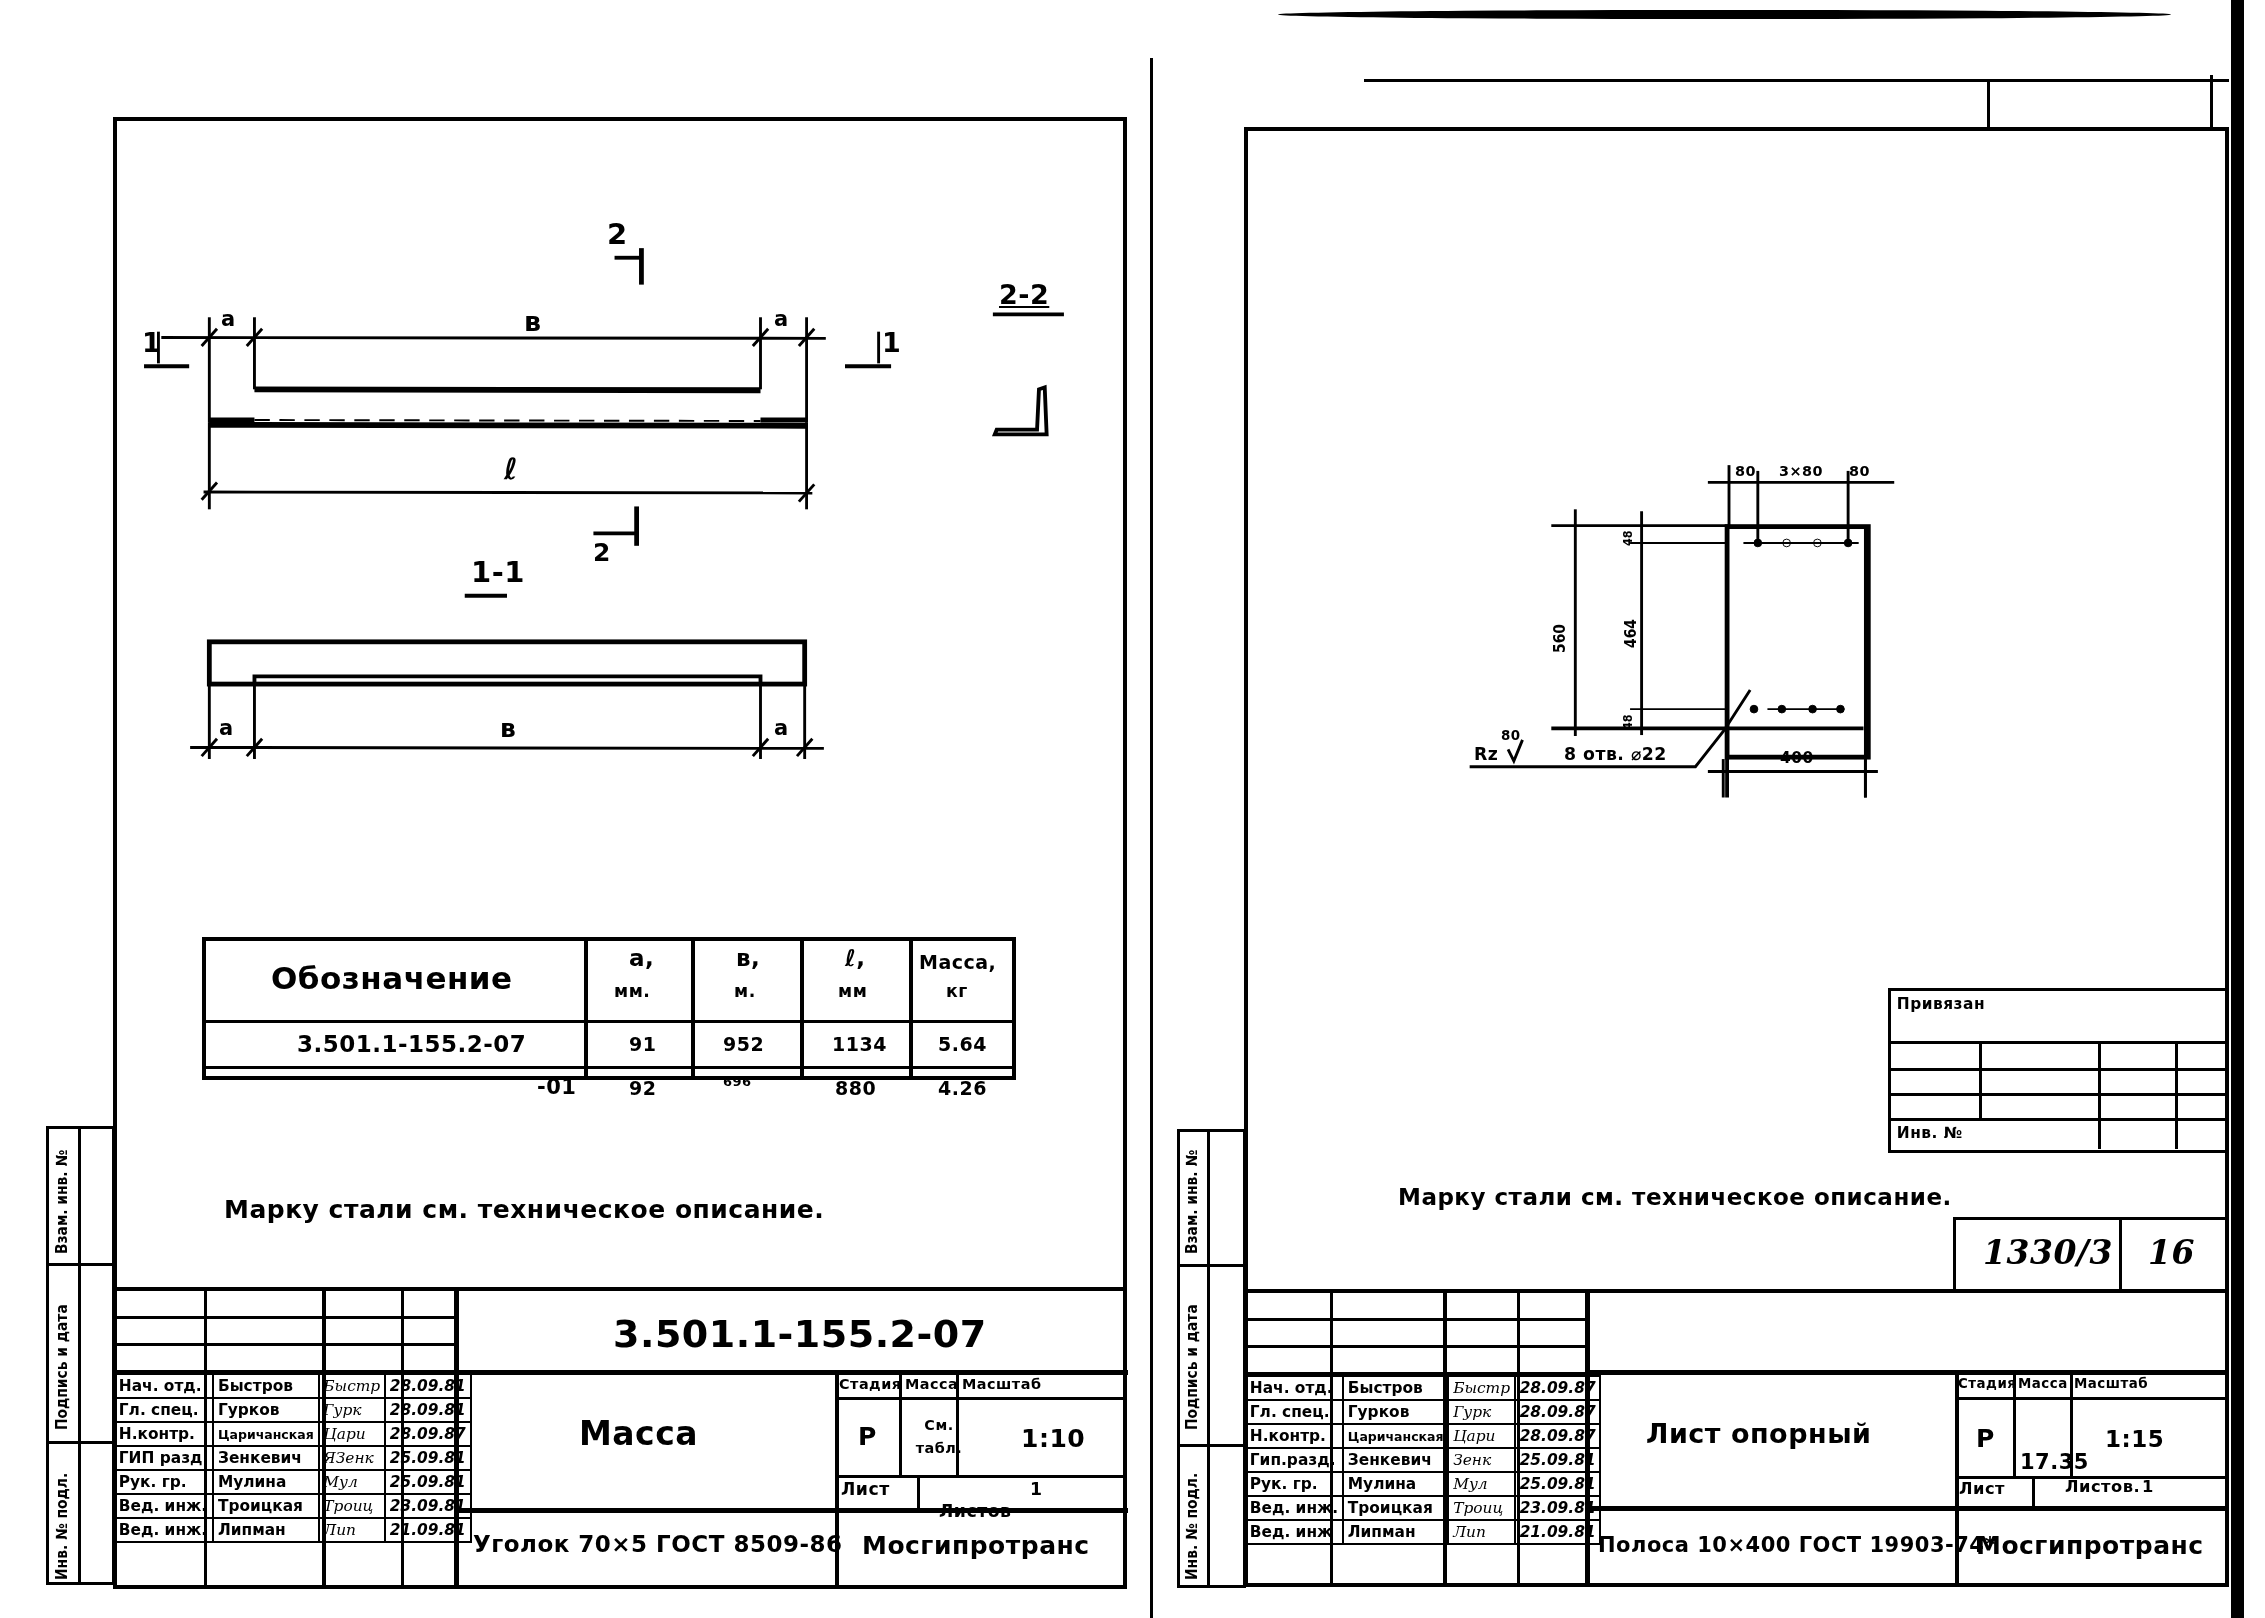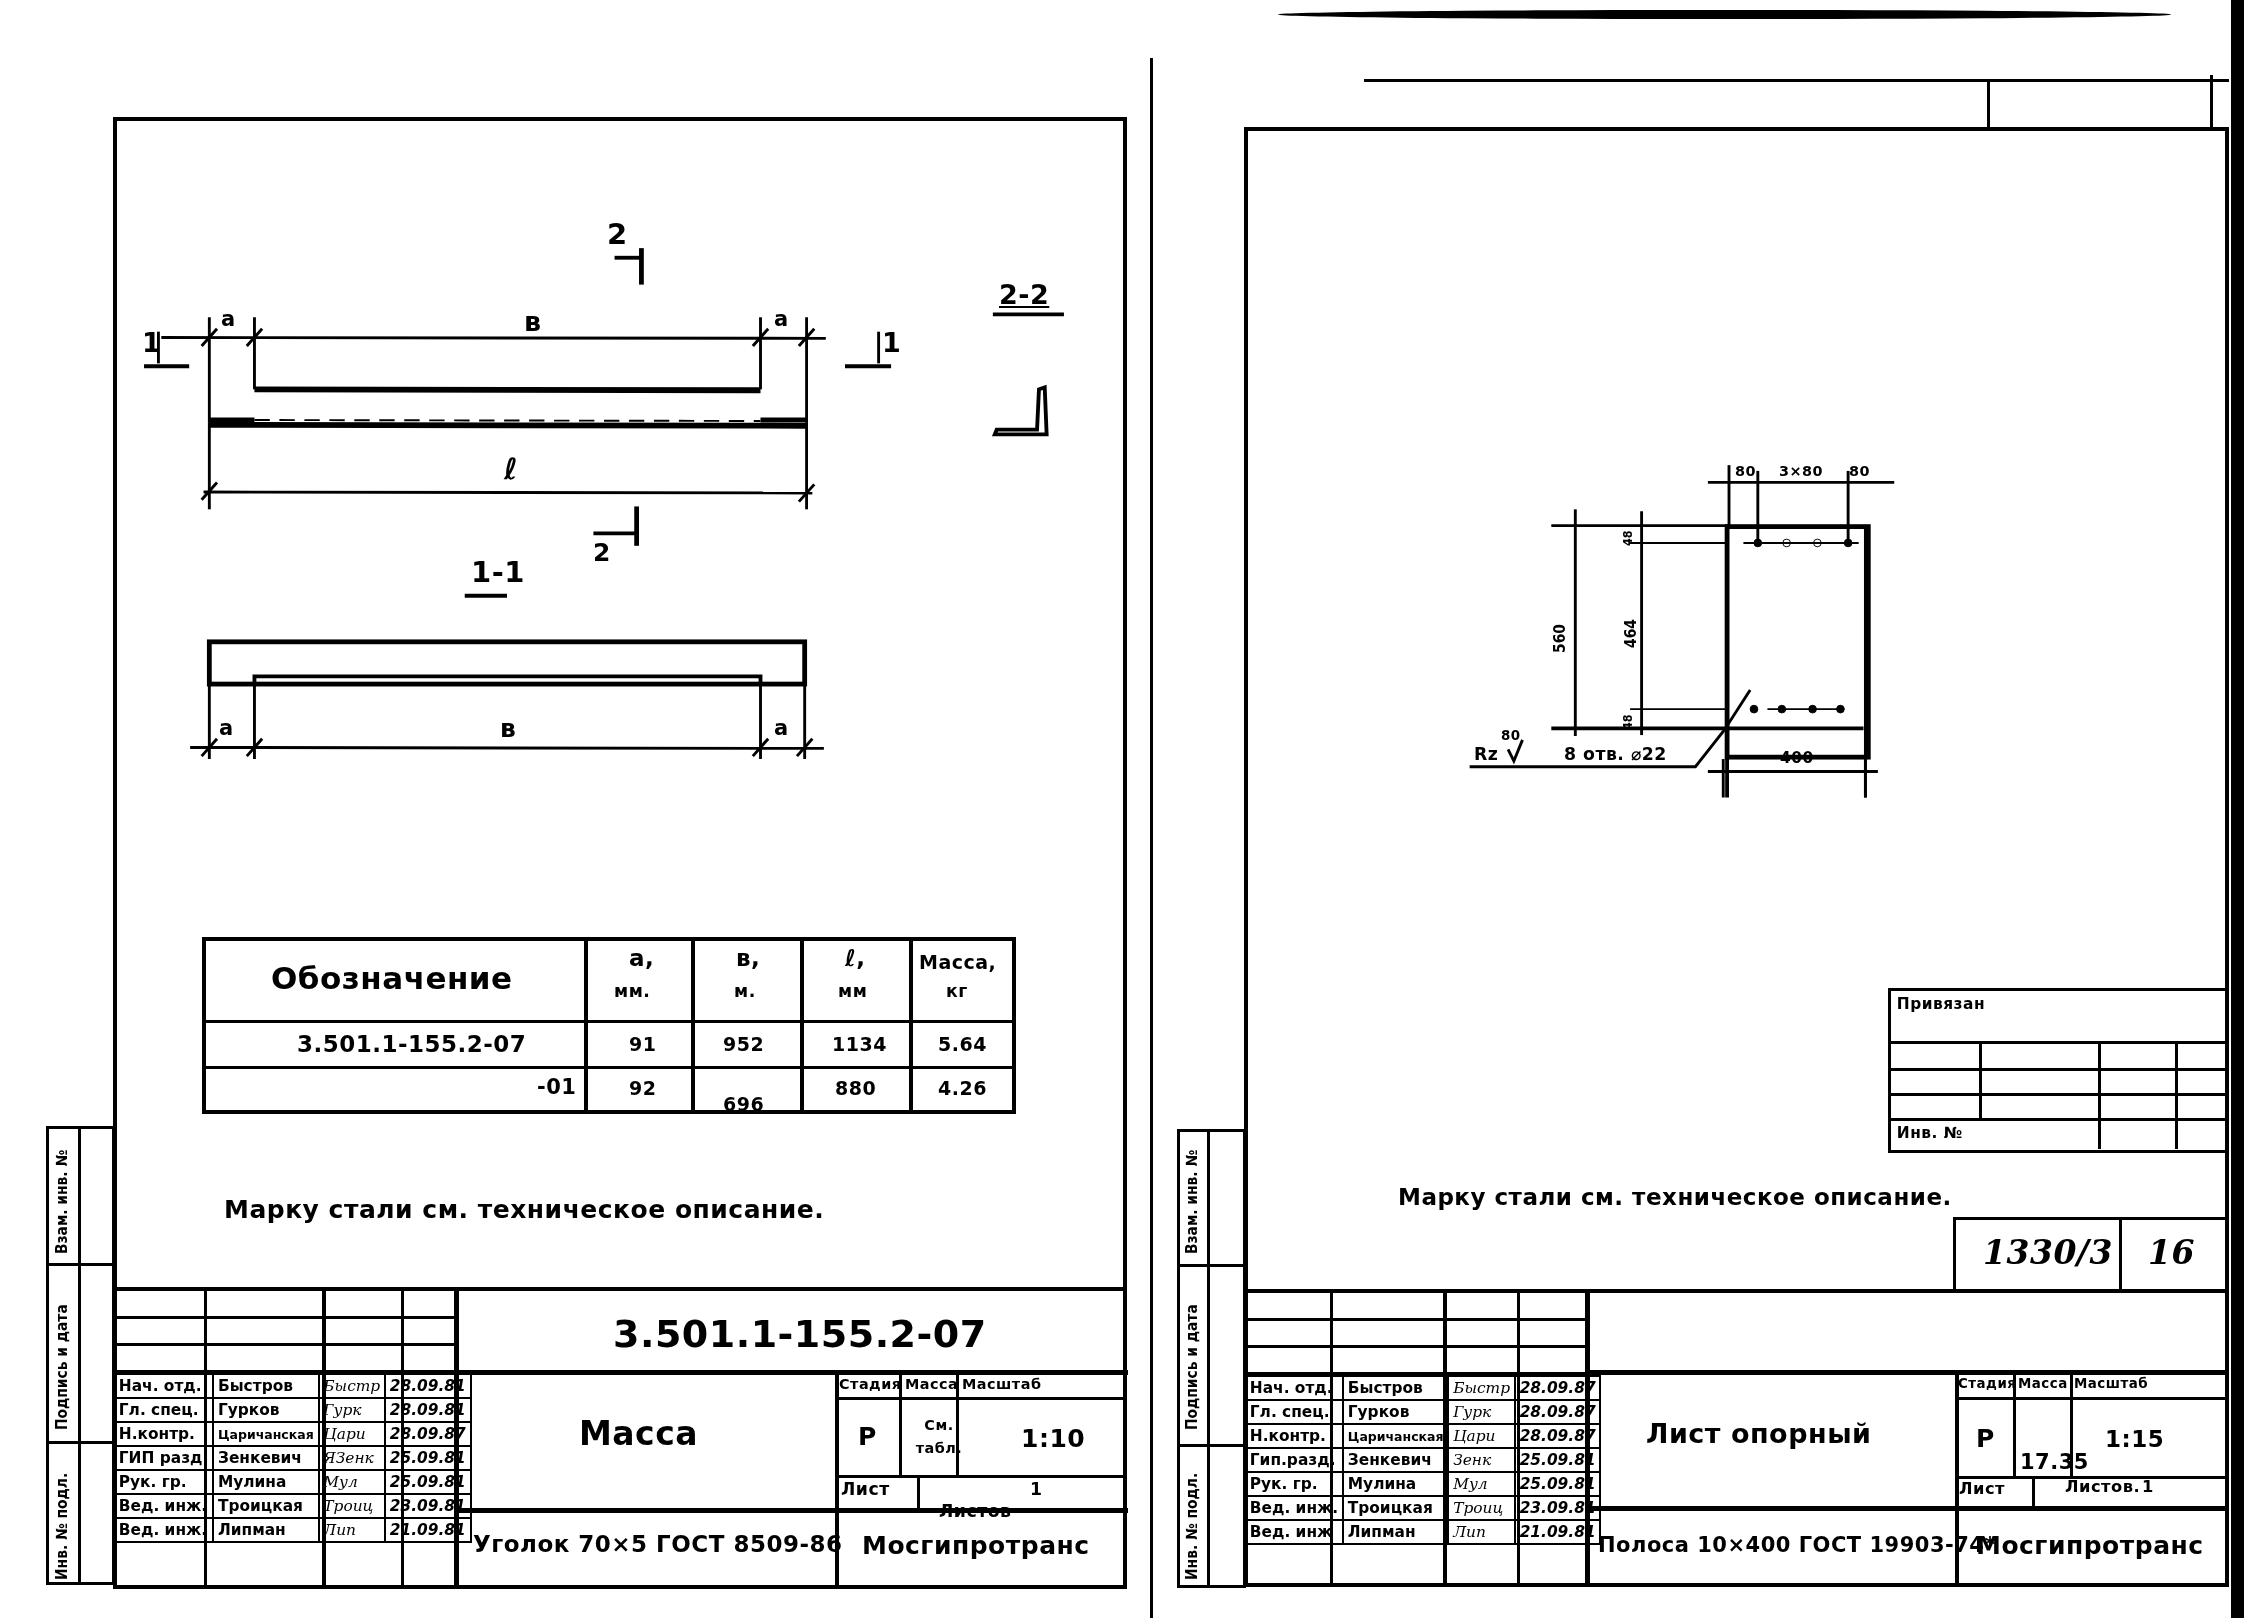--- a/index.html
+++ b/index.html
@@ -83,21 +83,21 @@
   <span class="t" style="left:221px;top:307px;font-size:21px;">a</span>
   <span class="t" style="left:524px;top:306px;font-size:27px;">в</span>
   <span class="t" style="left:774px;top:307px;font-size:21px;">a</span>
   <span class="t" style="left:504px;top:452px;font-size:29px;">ℓ</span>
   <span class="t" style="left:471px;top:555px;font-size:29px;">1-1</span>
   <span class="t" style="left:999px;top:279px;font-size:27px;text-decoration:underline;">2-2</span>
   <span class="t" style="left:219px;top:716px;font-size:21px;">a</span>
   <span class="t" style="left:500px;top:714px;font-size:25px;">в</span>
   <span class="t" style="left:774px;top:716px;font-size:21px;">a</span>
 
-  <div style="position:absolute;left:202px;top:937px;width:814px;height:177px;border:4.8px solid #000;box-sizing:border-box;">
+  <div style="position:absolute;left:202px;top:937px;width:814px;height:143px;border:4.8px solid #000;box-sizing:border-box;">
     <div class="abs" style="left:0;top:79px;width:100%;height:2.9px;background:#000;"></div>
     <div class="abs" style="left:0;top:125px;width:100%;height:2.9px;background:#000;"></div>
     <div class="abs" style="left:378px;top:0;width:3.8px;height:100%;background:#000;"></div>
     <div class="abs" style="left:485px;top:0;width:3.8px;height:100%;background:#000;"></div>
     <div class="abs" style="left:594px;top:0;width:3.8px;height:100%;background:#000;"></div>
     <div class="abs" style="left:703px;top:0;width:3.8px;height:100%;background:#000;"></div>
 
     <span class="t" style="left:65px;top:19px;font-size:31px;">Обозначение</span>
     <span class="t" style="left:423px;top:3.8px;font-size:23px;">a,</span>
     <span class="t" style="left:408px;top:40px;font-size:17.3px;">мм.</span>
@@ -109,21 +109,21 @@
     <span class="t" style="left:740px;top:40px;font-size:17.3px;">кг</span>
 
     <span class="t" style="left:91px;top:90px;font-size:23px;">3.501.1-155.2-07</span>
     <span class="t" style="left:423px;top:92px;font-size:19px;">91</span>
     <span class="t" style="left:517px;top:92px;font-size:19px;">952</span>
     <span class="t" style="left:626px;top:92px;font-size:19px;">1134</span>
     <span class="t" style="left:732px;top:92px;font-size:19px;">5.64</span>
 
     <span class="t" style="left:331px;top:134px;font-size:21px;">-01</span>
     <span class="t" style="left:423px;top:136px;font-size:19px;">92</span>
-    <span class="t" style="left:517px;top:152px;font-size:19px;">696</span>
+    <span class="t" style="left:517px;top:133px;font-size:13px;">696</span>
     <span class="t" style="left:629px;top:136px;font-size:19px;">880</span>
     <span class="t" style="left:732px;top:136px;font-size:19px;">4.26</span>
   </div>
 
   <span class="t" style="left:224px;top:1195px;font-size:25px;">Марку стали см. техническое описание.</span>
 
   <div style="position:absolute;left:46px;top:1126px;width:69px;height:459px;border:3.8px solid #000;box-sizing:border-box;">
     <div class="abs" style="left:29px;top:0;width:2.9px;height:100%;background:#000;"></div>
     <div class="abs" style="left:0;top:134px;width:100%;height:2.9px;background:#000;"></div>
     <div class="abs" style="left:0;top:312px;width:100%;height:2.9px;background:#000;"></div>

